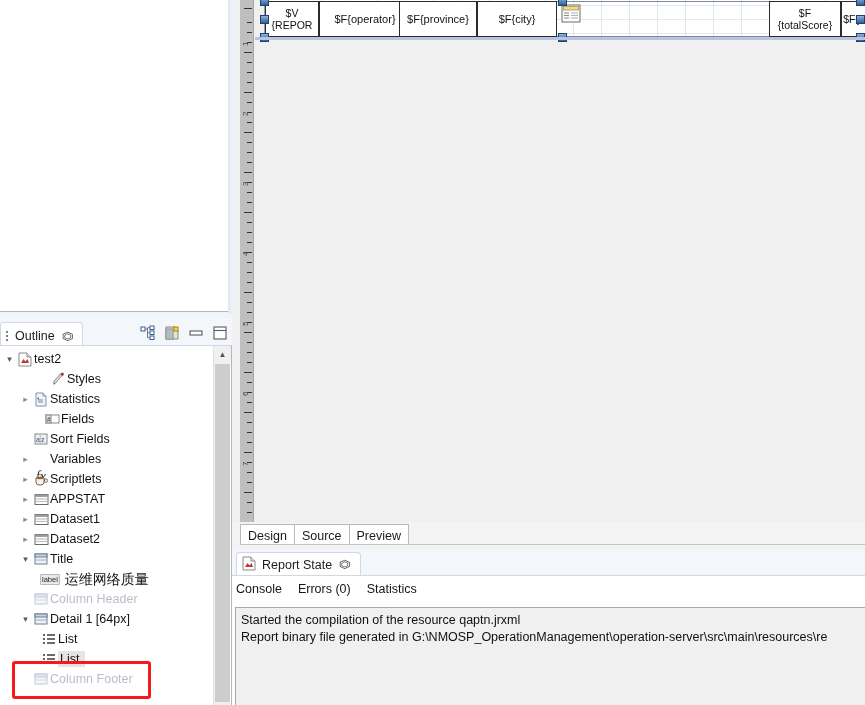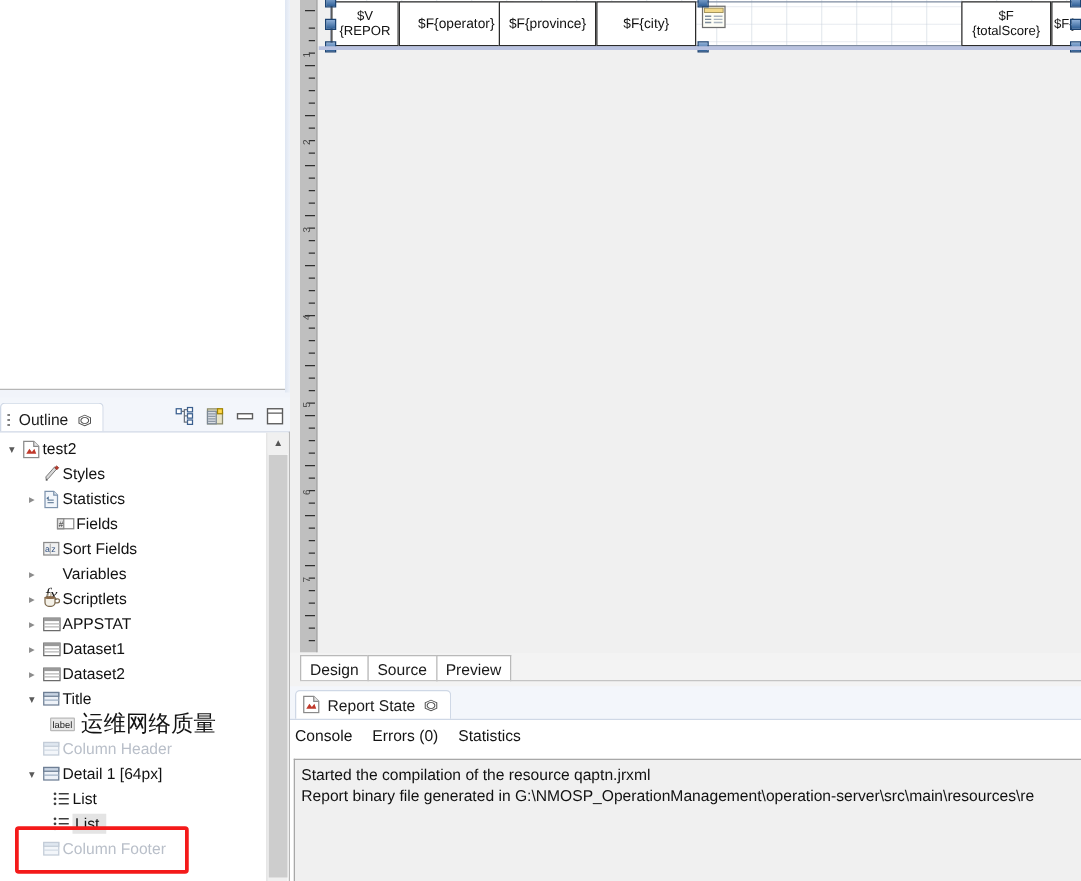--- a/index.html
+++ b/index.html
@@ -107,21 +107,21 @@
   }
   .arrow.open { color: #5a5a5a; }
   .nicon { width: 18px; flex: 0 0 18px; display:flex; align-items:center; justify-content:center; }
   .lbl-wrap { display:flex; align-items:center; gap:5px; }
   .nlabel { line-height: 14px; }
   .label-badge {
     font-size: 7.5px; color: #222; background: #e9e9e9;
     border: 1px solid #b9b9b9; padding: 0 1px; line-height: 9px;
     border-radius: 1px; font-family: "Liberation Sans", sans-serif;
   }
-  .cn { font-size: 18px; }
+  .cn { font-size: 14px; }
 
   
   .ic-report { width:14px;height:15px; }
   .ic-styles { width:15px;height:15px; }
   .ic-param { width:14px;height:15px; }
   .ic-fields { width:15px;height:12px; }
   .ic-sort  { width:14px;height:14px; }
   .ic-fx    { font-style: italic; font-family:"Liberation Serif", serif; font-size:14px; color:#1a1a1a;margin-top:36px; }
   .ic-cup   { width:15px;height:13px; }
   .ic-ds    { width:15px;height:13px; }
@@ -372,21 +372,21 @@
                   <path d="M1 1h8l4 4v9H1z" fill="#fff" stroke="#8a8a8a"></path>
                   <path d="M9 1v4h4" fill="#e6e6e6" stroke="#8a8a8a"></path>
                   <path d="M3 11l2.5-4 2 2.5L9.5 7l1.5 4z" fill="#c0392b"></path>
                 </svg>
             </span>
             <span class="lbl-wrap">
                 <span class="nlabel">test2</span>
               </span>
           </div>
 
-          <div class="node" style="padding-left:19px;">
+          <div class="node" style="padding-left:36px;">
             <span class="arrow"></span>
             <span class="nicon">
               <svg class="ic-styles" viewBox="0 0 15 15">
                   <path d="M3 12l1.5-1 7-8-1.8-1.5-7 8z" fill="#d9d9d9" stroke="#7a7a7a" stroke-width=".8"></path>
                   <path d="M9.8 2.2l1.8 1.5 1.3-1.6-1.6-1.3z" fill="#c0392b" stroke="#8a3329" stroke-width=".7"></path>
                   <path d="M2.5 12.5l.6-1.6 1.4 1.2z" fill="#555"></path>
                 </svg>
             </span>
             <span class="lbl-wrap">
                 <span class="nlabel">Styles</span>

